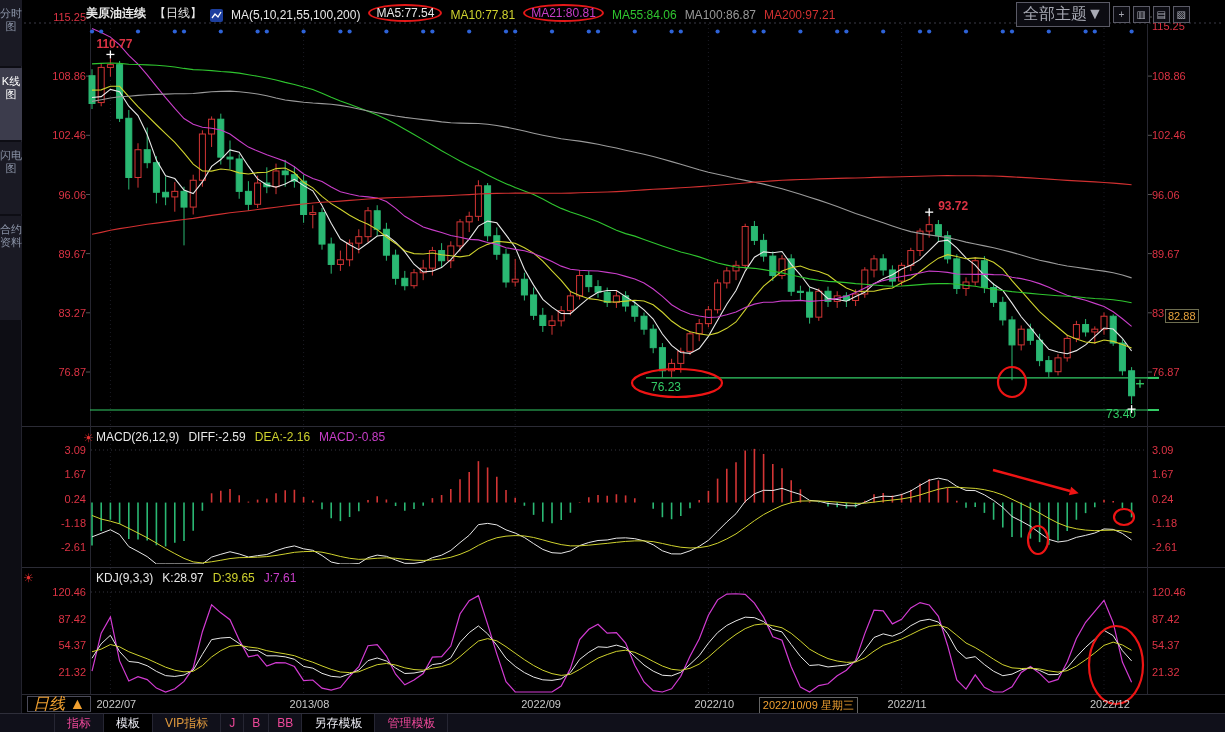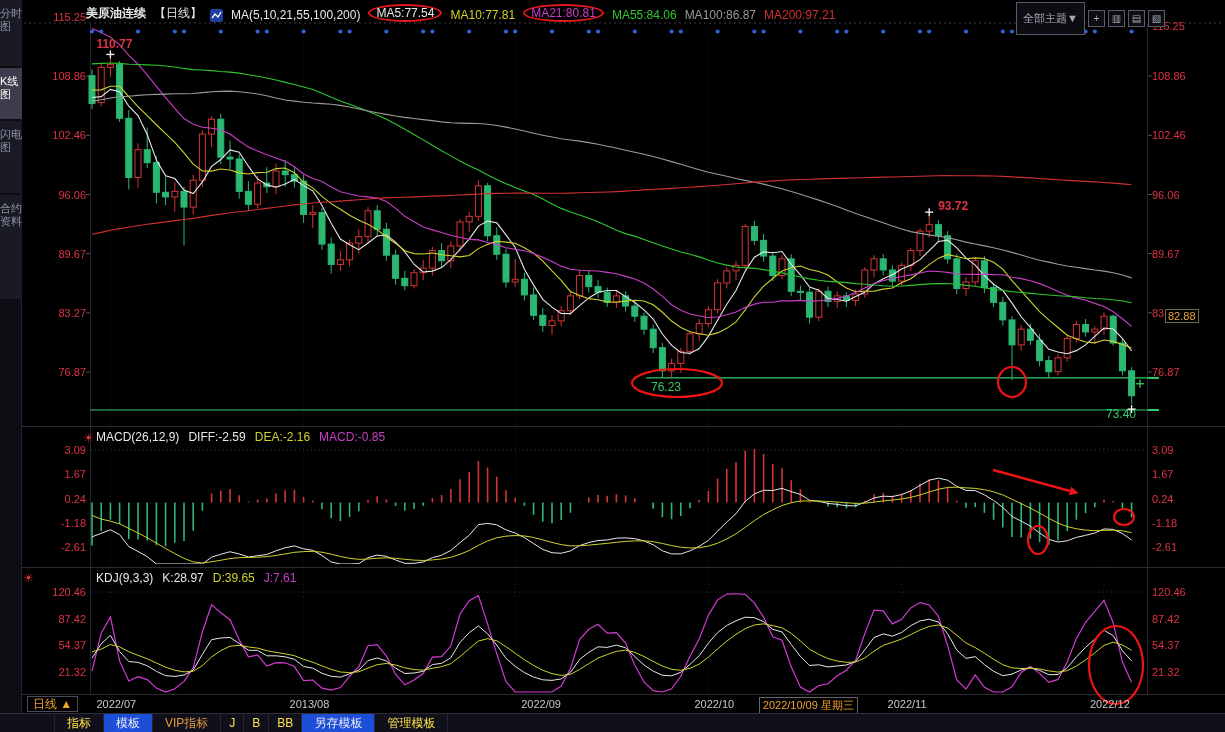--- a/index.html
+++ b/index.html
@@ -2,53 +2,53 @@
 <html><head>
 <meta charset="utf-8">
 <style>
   html,body{margin:0;padding:0;background:#000;}
   body{width:1225px;height:732px;position:relative;overflow:hidden;
        font-family:"Liberation Sans","DejaVu Sans",sans-serif;color:#ddd;}
   #chart-svg{position:absolute;left:0;top:0;}
   
   .sidebar{position:absolute;left:0;top:0;width:22px;height:732px;background:#0d0d14;
            border-right:1px solid #23232d;z-index:6;box-sizing:border-box;}
-  .side-tab{width:22px;box-sizing:border-box;padding-top:7px;font-size:11px;
+  .side-tab{width:22px;box-sizing:border-box;padding-top:7px;text-align:center;font-size:11px;
             line-height:13px;color:#8a93a6;background:#1a1a24;margin-bottom:2px;word-break:break-all;cursor:pointer;}
   .side-tab.sel{background:#3c3c4c;color:#fff;}
   
   .top-header{position:absolute;left:86px;top:0;height:22px;display:flex;align-items:flex-end;gap:8px;
               font-size:12px;z-index:4;white-space:nowrap;}
   .c-white{color:#e8e8e8}.c-yellow{color:#cfd22e}.c-magenta{color:#c93ec9}
   .c-green{color:#2fc52f}.c-gray{color:#9a9a9a}.c-red{color:#d03030}
   .oval{border:2px solid #e51818;border-radius:50%;padding:0 6px;}
   .logo{width:13px;height:13px;display:inline-block;}
   .hdr-controls{position:absolute;left:1016px;top:2px;display:flex;gap:3px;z-index:4;align-items:center;}
-  .theme-btn{border:1px solid #5a5a66;color:#a8aab4;font-size:11px;padding:8px 6px;cursor:pointer;background:#0c0c12;}
+  .theme-btn{border:1px solid #5a5a66;color:#a8aab4;font-size:16px;padding:1px 6px;cursor:pointer;background:#0c0c12;}
   .icon-btn{border:1px solid #5a5a66;color:#a8aab4;width:15px;height:15px;font-size:10px;display:flex;
             align-items:center;justify-content:center;cursor:pointer;background:#0c0c12;}
   
   .panel-hdr{position:absolute;font-size:12px;display:flex;gap:9px;z-index:4;white-space:nowrap;}
   .sun{position:absolute;color:#e03030;font-size:12px;z-index:4;}
   .price-box{position:absolute;left:1149px;top:309px;color:#e8a33d;border:1px solid #6e6e50;
              font-size:11px;padding:0 2px;background:#000;z-index:4;margin-left:16px;}
   
   .xaxis{position:absolute;left:0;top:695px;width:1225px;height:18px;z-index:4;background:transparent;}
-  .period-box{position:absolute;left:27px;top:1px;color:#f0a030;border:1px solid #4a4a58;font-size:12px;
-              padding:0 5px;height:14px;line-height:14px;cursor:pointer;background:#000;}
+  .period-box{position:absolute;left:27px;top:1px;color:#f0a030;border:1px solid #4a4a58;font-size:16px;
+              padding:0 5px;height:14px;line-height:14px;cursor:pointer;background:#000;font-style:italic;}
   .xlabel{position:absolute;top:3px;font-size:11px;color:#c8c8c8;white-space:nowrap;}
   .xlabel.sel{color:#f0a030;border:1px solid #666;background:#000;padding:0 3px;top:2px;}
   
   .toolbar{position:absolute;left:0;top:713px;width:1225px;height:19px;background:#10101a;
            border-top:1px solid #2e2e3a;display:flex;align-items:stretch;padding-left:54px;
            box-sizing:border-box;z-index:6;font-size:12px;}
-  .tab{display:flex;align-items:center;padding:0 12px;color:#fde047;border-right:1px solid #262633;cursor:pointer;}
+  .tab{display:flex;align-items:center;padding:0 12px;color:#ec4899;border-right:1px solid #262633;cursor:pointer;}
   .tab.first{border-left:1px solid #262633;}
   .tab.small{padding:0 8px;}
-  .tab.raised{background:#1d4ed8;color:#eaeaf2;padding-left:12px;}
+  .tab.raised{background:#000000;color:#eaeaf2;padding-left:12px;}
   .tab.vip{color:#e09a3e;}
 </style>
 </head>
 <body>
 
 <svg id="chart-svg" width="1225" height="713">
     <rect x="0" y="0" width="1225" height="713" fill="#000"></rect>
     <defs>
       <clipPath id="clipMain">
         <rect x="91" y="24" width="1056" height="394"></rect>
@@ -536,21 +536,21 @@
     <ellipse cx="1012" cy="382" rx="14" ry="15" fill="none" stroke="#ee1414" stroke-width="2.2"></ellipse>
     <line x1="993" y1="470" x2="1070" y2="491" stroke="#ee1414" stroke-width="2.5"></line>
     <polygon points="1078.6828743911396,493.368056652129 1068.8159716739356,495.34143719556977 1071.1840283260644,486.65856280443023" fill="#ee1414"></polygon>
     <ellipse cx="1038" cy="540" rx="10" ry="14" fill="none" stroke="#ee1414" stroke-width="2.2"></ellipse>
     <ellipse cx="1124" cy="517" rx="10" ry="8" fill="none" stroke="#ee1414" stroke-width="2.2"></ellipse>
     <ellipse cx="1116" cy="665" rx="27" ry="39" fill="none" stroke="#ee1414" stroke-width="2.2"></ellipse>
   </svg>
 
 <div class="sidebar">
   <div class="side-tab" style="height:66px"><span>分时图</span></div>
-  <div class="side-tab sel" style="height:51px"><span>K线图</span></div>
+  <div class="side-tab sel" style="height:72px"><span>K线图</span></div>
   <div class="side-tab" style="height:72px"><span>闪电图</span></div>
   <div class="side-tab" style="height:104px"><span>合约资料</span></div>
 </div>
 
 <div class="top-header">
   <span class="c-white" style="font-weight:bold">美原油连续</span>
   <span class="c-white">【日线】</span>
   <span class="logo">
     <svg width="13" height="13">
         <rect x="0" y="0" width="13" height="13" rx="2" fill="#1d3f9e"></rect>

